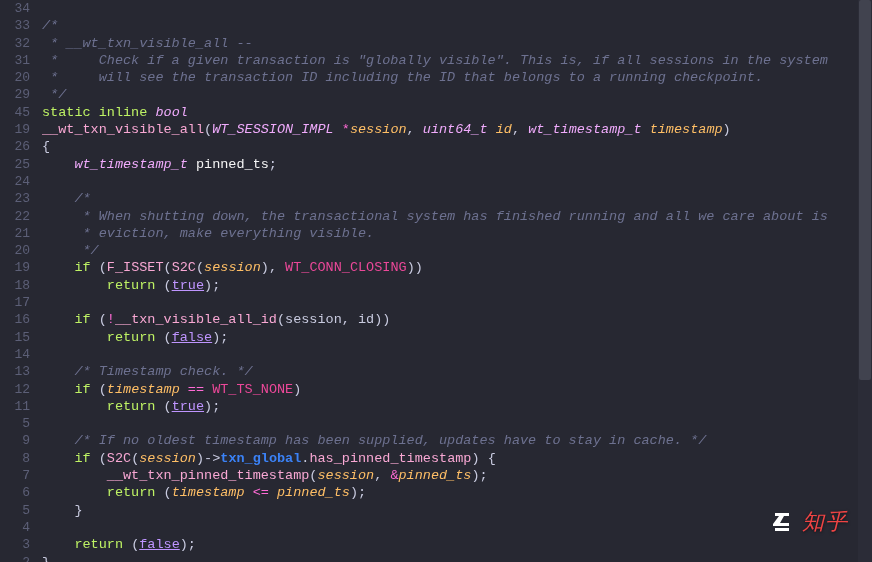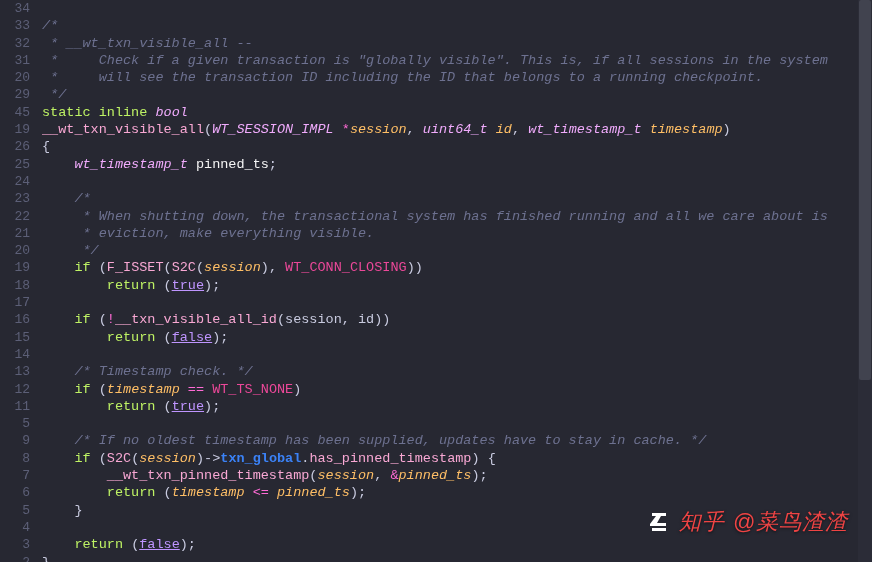--- a/index.html
+++ b/index.html
@@ -132,14 +132,13 @@
   <div class="scrollbar-thumb"></div>
 </div>
 
 <div class="watermark">
   <span class="watermark-logo">
     <svg viewBox="0 0 24 24" fill="#fff">
         <path d="M5 3h14v3h-5l-4 7h9v3H3v-2l6-8H5V3zm0 15h14v3H5v-3z"></path>
       </svg>
   </span>
   <span>知乎</span>
-  <span>@菜鸟渣渣</span>
 </div>
 
 </body></html>

